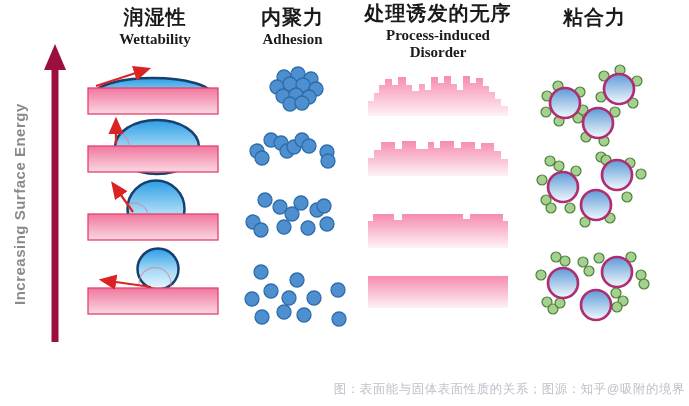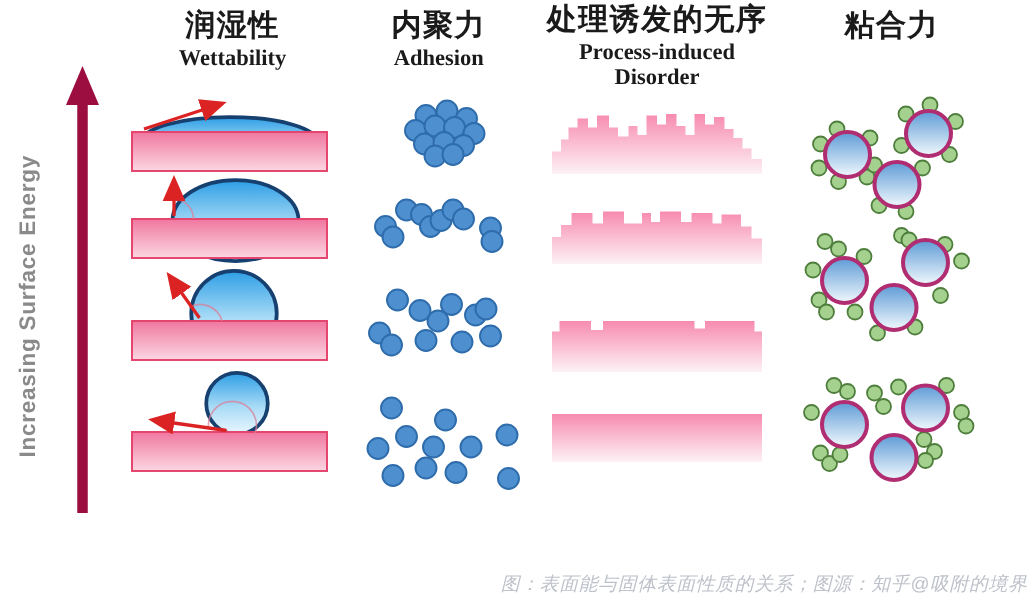--- a/index.html
+++ b/index.html
@@ -14,21 +14,21 @@
   
   #axis-label{
     position:absolute;left:8px;top:68px;height:272px;width:22px;
     display:flex;align-items:center;justify-content:center;
     writing-mode:vertical-rl;transform:rotate(180deg);
     font-size:15px;font-weight:700;color:var(--axis-text);letter-spacing:.5px;white-space:nowrap;
   }
   
   #caption{
     position:absolute;right:4px;bottom:8px;
-    font-size:12.5px;font-style:italic;color:var(--caption-text);letter-spacing:.5px;
+    font-size:12.5px;color:var(--caption-text);letter-spacing:.5px;
   }
   
   svg{position:absolute;left:0;top:0;}
   .maroon-fill{fill:var(--maroon-arrow);}
   .maroon-line{stroke:var(--maroon-arrow);stroke-width:7;}
   .redline{stroke:var(--red-arrow);stroke-width:2.2;fill:none;}
   .redfill{fill:var(--red-arrow);}
   .arc{stroke:#d9809a;stroke-width:1.1;fill:none;opacity:.75;}
   .droplet{fill:url(#gDrop);stroke:var(--droplet-border);stroke-width:2.5;}
   .slab{fill:url(#gSlab);stroke:var(--slab-border);stroke-width:1.3;}

